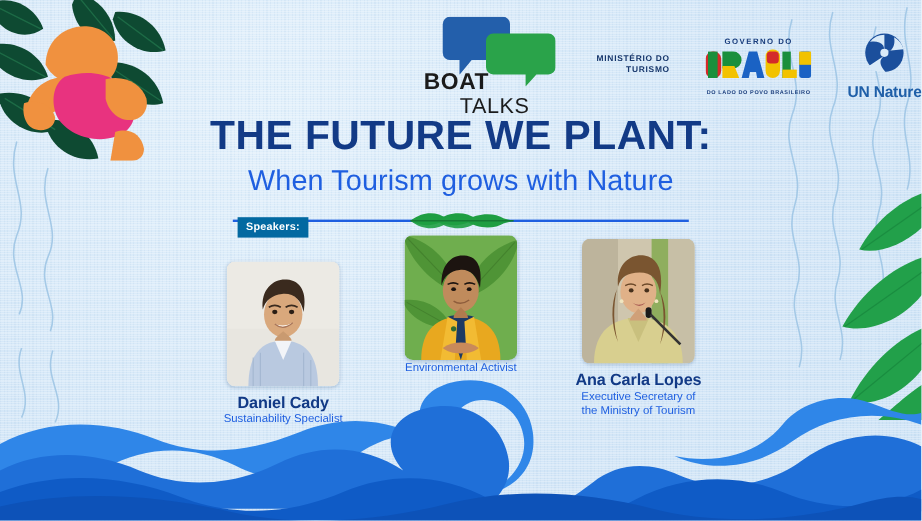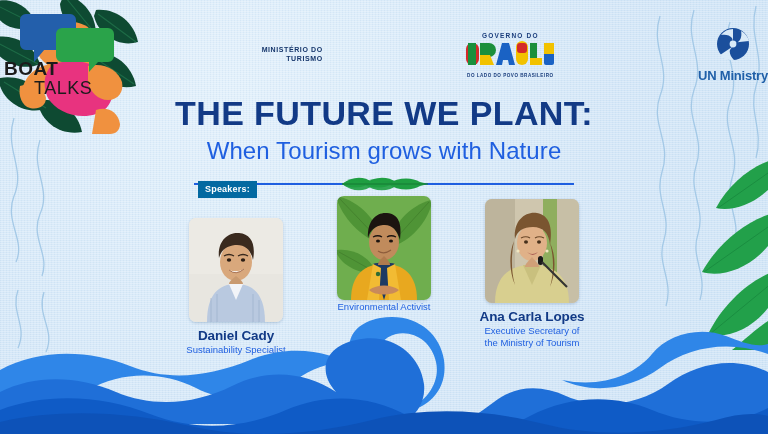--- a/index.html
+++ b/index.html
@@ -22,21 +22,21 @@
     opacity:.55;
     background-image:
       repeating-linear-gradient(0deg, rgba(255,255,255,.45) 0 1px, rgba(255,255,255,0) 1px 2px),
       repeating-linear-gradient(90deg, rgba(160,195,225,.28) 0 1px, rgba(255,255,255,0) 1px 3px);
   }
   .bg-svg{ position:absolute; inset:0; }
 
   
   .logo-row{
     position:absolute; top:14px; left:0; width:100%;
-    display:flex; align-items:center; justify-content:space-between; gap:30px;
+    display:flex; align-items:center; justify-content:flex-end; gap:30px;
   }
   .boat-logo{ position:relative; width:118px; height:82px; }
   .boat-logo svg{ position:absolute; top:0; left:18px; }
   .boat-word{
     position:absolute; left:4px; top:44px;
     font-size:19px; font-weight:800; letter-spacing:.5px; color:#1b1b1b;
   }
   .talks-word{
     position:absolute; left:34px; top:64px;
     font-size:18px; font-weight:400; letter-spacing:.5px; color:#1b1b1b;
@@ -222,21 +222,21 @@
     </div>
 
     <div class="un-logo">
       <svg width="34" height="34" viewBox="0 0 34 34">
         <circle cx="17" cy="17" r="16" fill="#1b4f9c"></circle>
         <path d="M17 2 a15 15 0 0 0 -12 6 c4 -1 9 0 11 3 c1 2 1 5 1 8 Z" fill="#d9eaf8"></path>
         <path d="M33 14 a16 16 0 0 0 -8 -10 c1 4 0 9 -3 11 c-2 1 -5 1 -8 1 Z" fill="#d9eaf8"></path>
         <path d="M4 28 a16 16 0 0 0 14 5 c-3 -3 -5 -7 -4 -10 c1 -2 3 -4 5 -5 Z" fill="#d9eaf8"></path>
         <circle cx="17" cy="17" r="3.4" fill="#d9eaf8"></circle>
       </svg>
-      <div class="un-name">UN Ministry</div>
+      <div class="un-name">UN Nature</div>
     </div>
   </div>
 
   <div class="title-block">
     <div class="title-main">THE FUTURE WE PLANT:</div>
     <div class="title-sub">When Tourism grows with Nature</div>
   </div>
 
   <div class="divider">
     <div class="line"></div>

